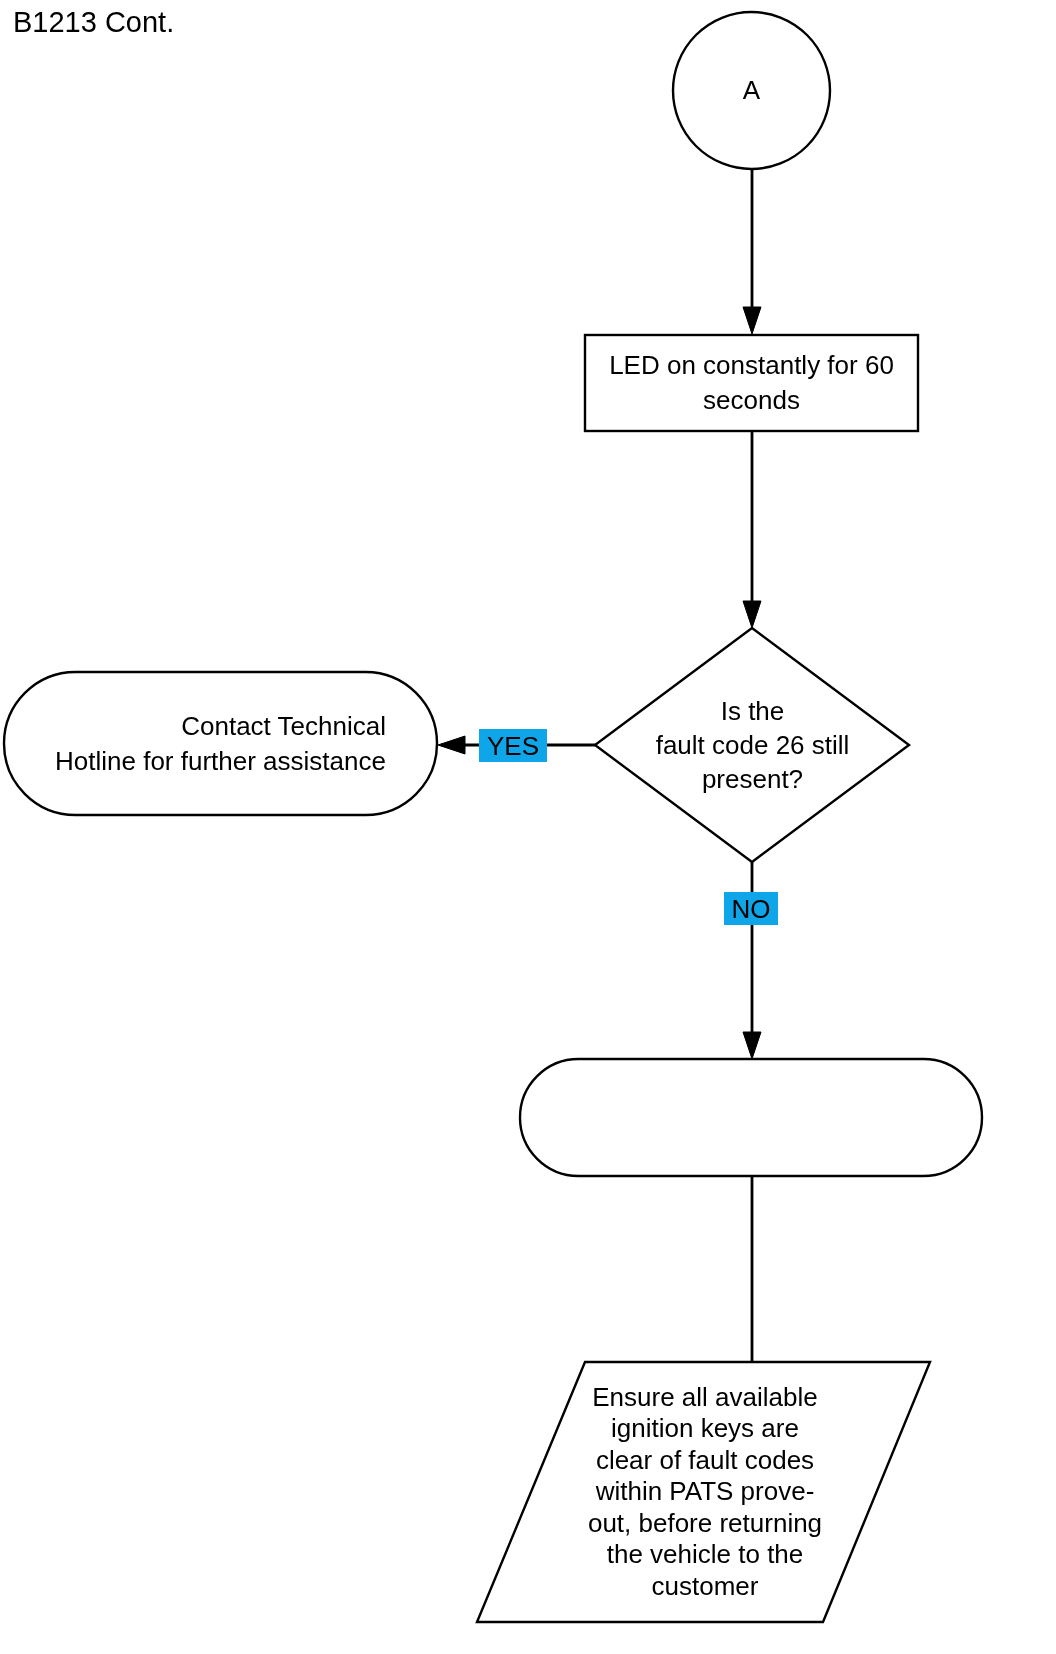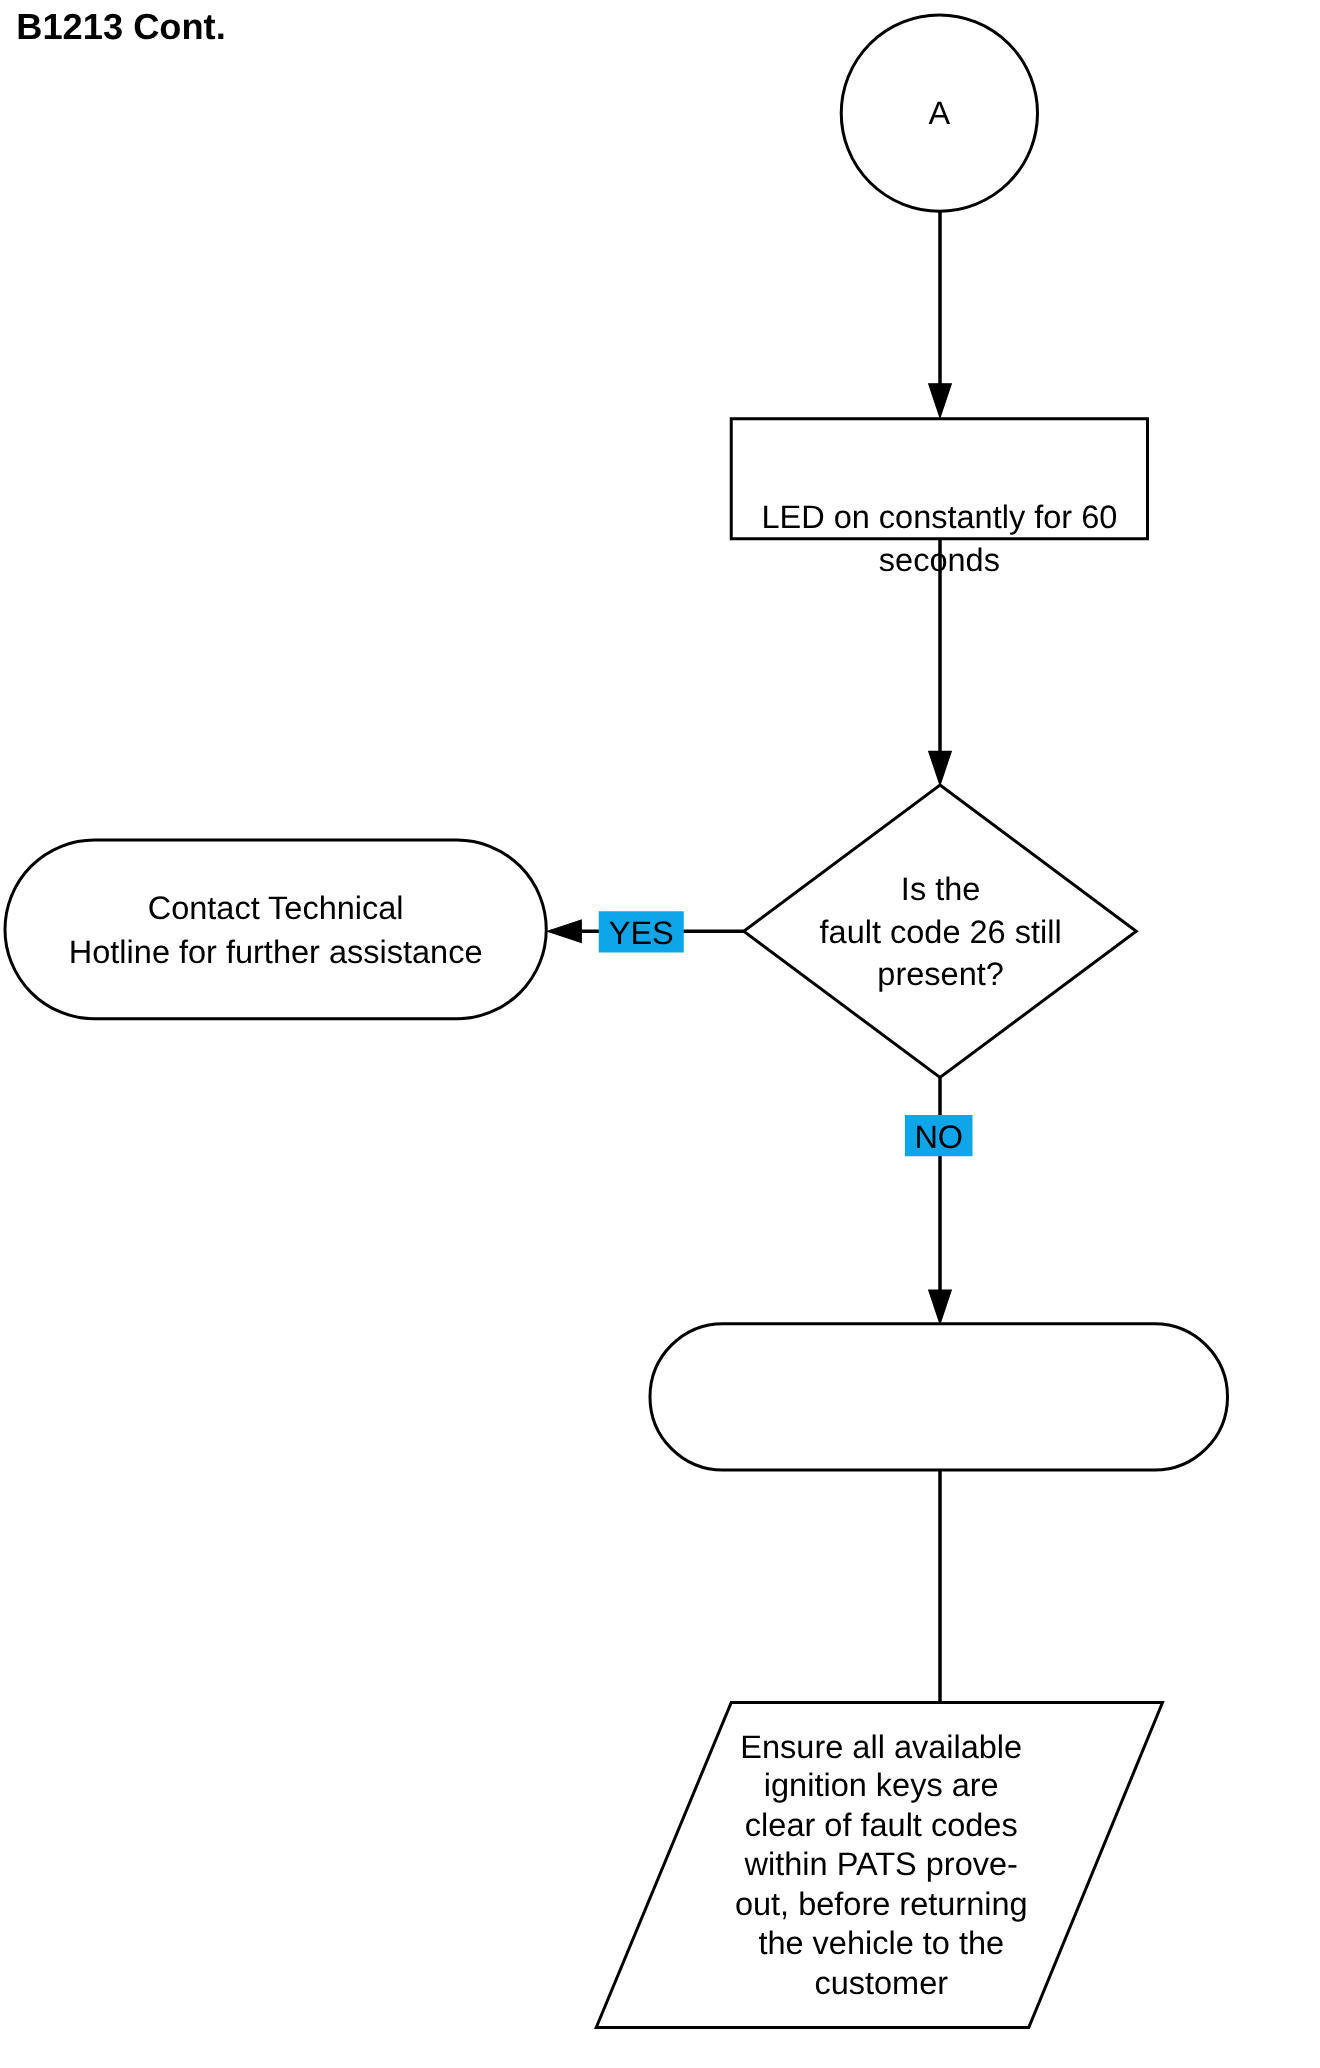--- a/index.html
+++ b/index.html
@@ -14,21 +14,21 @@
     background: #ffffff;
     font-family: "Liberation Sans", "DejaVu Sans", sans-serif;
     color: #000000;
     overflow: hidden;
   }
   .page-title {
     position: absolute;
     left: 13px;
     top: 6px;
     font-size: 29px;
-    font-weight: bold;
+    font-weight: normal;
     white-space: nowrap;
   }
   svg.canvas {
     position: absolute;
     left: 0;
     top: 0;
     width: 1056px;
     height: 1654px;
   }
   svg .shape {
@@ -60,23 +60,23 @@
     position: absolute;
     display: flex;
     align-items: center;
     justify-content: center;
     background: #0ea5e9;
     font-size: 26px;
     line-height: 30px;
     white-space: nowrap;
   }
   .label-a        { left: 673px; top: 14px;   width: 157px; height: 153px; }
-  .label-process  { left: 585px; top: 335px;  width: 333px; height: 96px; margin-top: 48px;  }
+  .label-process  { left: 585px; top: 335px;  width: 333px; height: 96px;  }
   .label-decision { left: 600px; top: 655px;  width: 305px; height: 180px; line-height: 34px; }
-  .label-hotline  { left: 4px;   top: 672px;  width: 433px; height: 143px; }
+  .label-hotline  { left: 4px;   top: 672px;  width: 433px; height: 143px; text-align: right; }
   .label-other    { left: 520px; top: 1059px; width: 462px; height: 117px; }
   .label-io       { left: 530px; top: 1366px; width: 350px; height: 252px; line-height: 31.5px; }
   .label-yes      { left: 479px; top: 729px;  width: 68px;  height: 33px;  }
   .label-no       { left: 724px; top: 892px;  width: 54px;  height: 33px;  }
 </style>
 </head>
 <body>
 
 <div class="page">
 

